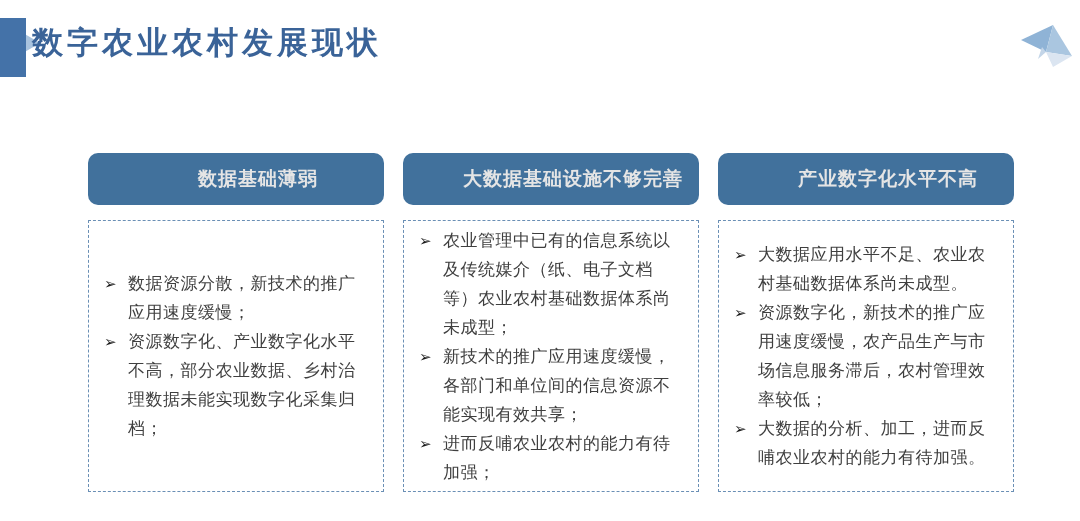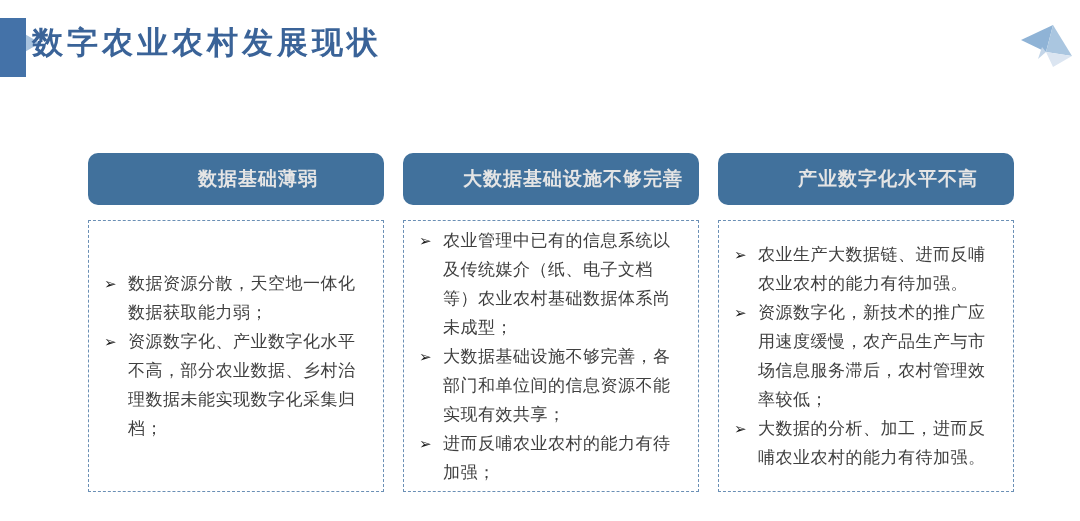--- a/index.html
+++ b/index.html
@@ -93,53 +93,53 @@
     </svg>
   </div>
 
   <div class="columns">
 
     <div class="column">
       <div class="col-header">数据基础薄弱</div>
       <div class="col-body">
         <div class="bullet-item">
           <span class="bullet-marker">➢</span>
-          <span class="bullet-text">数据资源分散，天空地一体化数据获取能力弱；</span>
+          <span class="bullet-text">数据资源分散，新技术的推广应用速度缓慢；</span>
         </div>
         <div class="bullet-item">
           <span class="bullet-marker">➢</span>
           <span class="bullet-text">资源数字化、产业数字化水平不高，部分农业数据、乡村治理数据未能实现数字化采集归档；</span>
         </div>
       </div>
     </div>
 
     <div class="column">
       <div class="col-header">大数据基础设施不够完善</div>
       <div class="col-body">
         <div class="bullet-item">
           <span class="bullet-marker">➢</span>
           <span class="bullet-text">农业管理中已有的信息系统以及传统媒介（纸、电子文档等）农业农村基础数据体系尚未成型；</span>
         </div>
         <div class="bullet-item">
           <span class="bullet-marker">➢</span>
-          <span class="bullet-text">大数据基础设施不够完善，各部门和单位间的信息资源不能实现有效共享；</span>
+          <span class="bullet-text">新技术的推广应用速度缓慢，各部门和单位间的信息资源不能实现有效共享；</span>
         </div>
         <div class="bullet-item">
           <span class="bullet-marker">➢</span>
           <span class="bullet-text">进而反哺农业农村的能力有待加强；</span>
         </div>
       </div>
     </div>
 
     <div class="column">
       <div class="col-header">产业数字化水平不高</div>
       <div class="col-body">
         <div class="bullet-item">
           <span class="bullet-marker">➢</span>
-          <span class="bullet-text">农业生产大数据链、进而反哺农业农村的能力有待加强。</span>
+          <span class="bullet-text">大数据应用水平不足、农业农村基础数据体系尚未成型。</span>
         </div>
         <div class="bullet-item">
           <span class="bullet-marker">➢</span>
           <span class="bullet-text">资源数字化，新技术的推广应用速度缓慢，农产品生产与市场信息服务滞后，农村管理效率较低；</span>
         </div>
         <div class="bullet-item">
           <span class="bullet-marker">➢</span>
           <span class="bullet-text">大数据的分析、加工，进而反哺农业农村的能力有待加强。</span>
         </div>
       </div>

